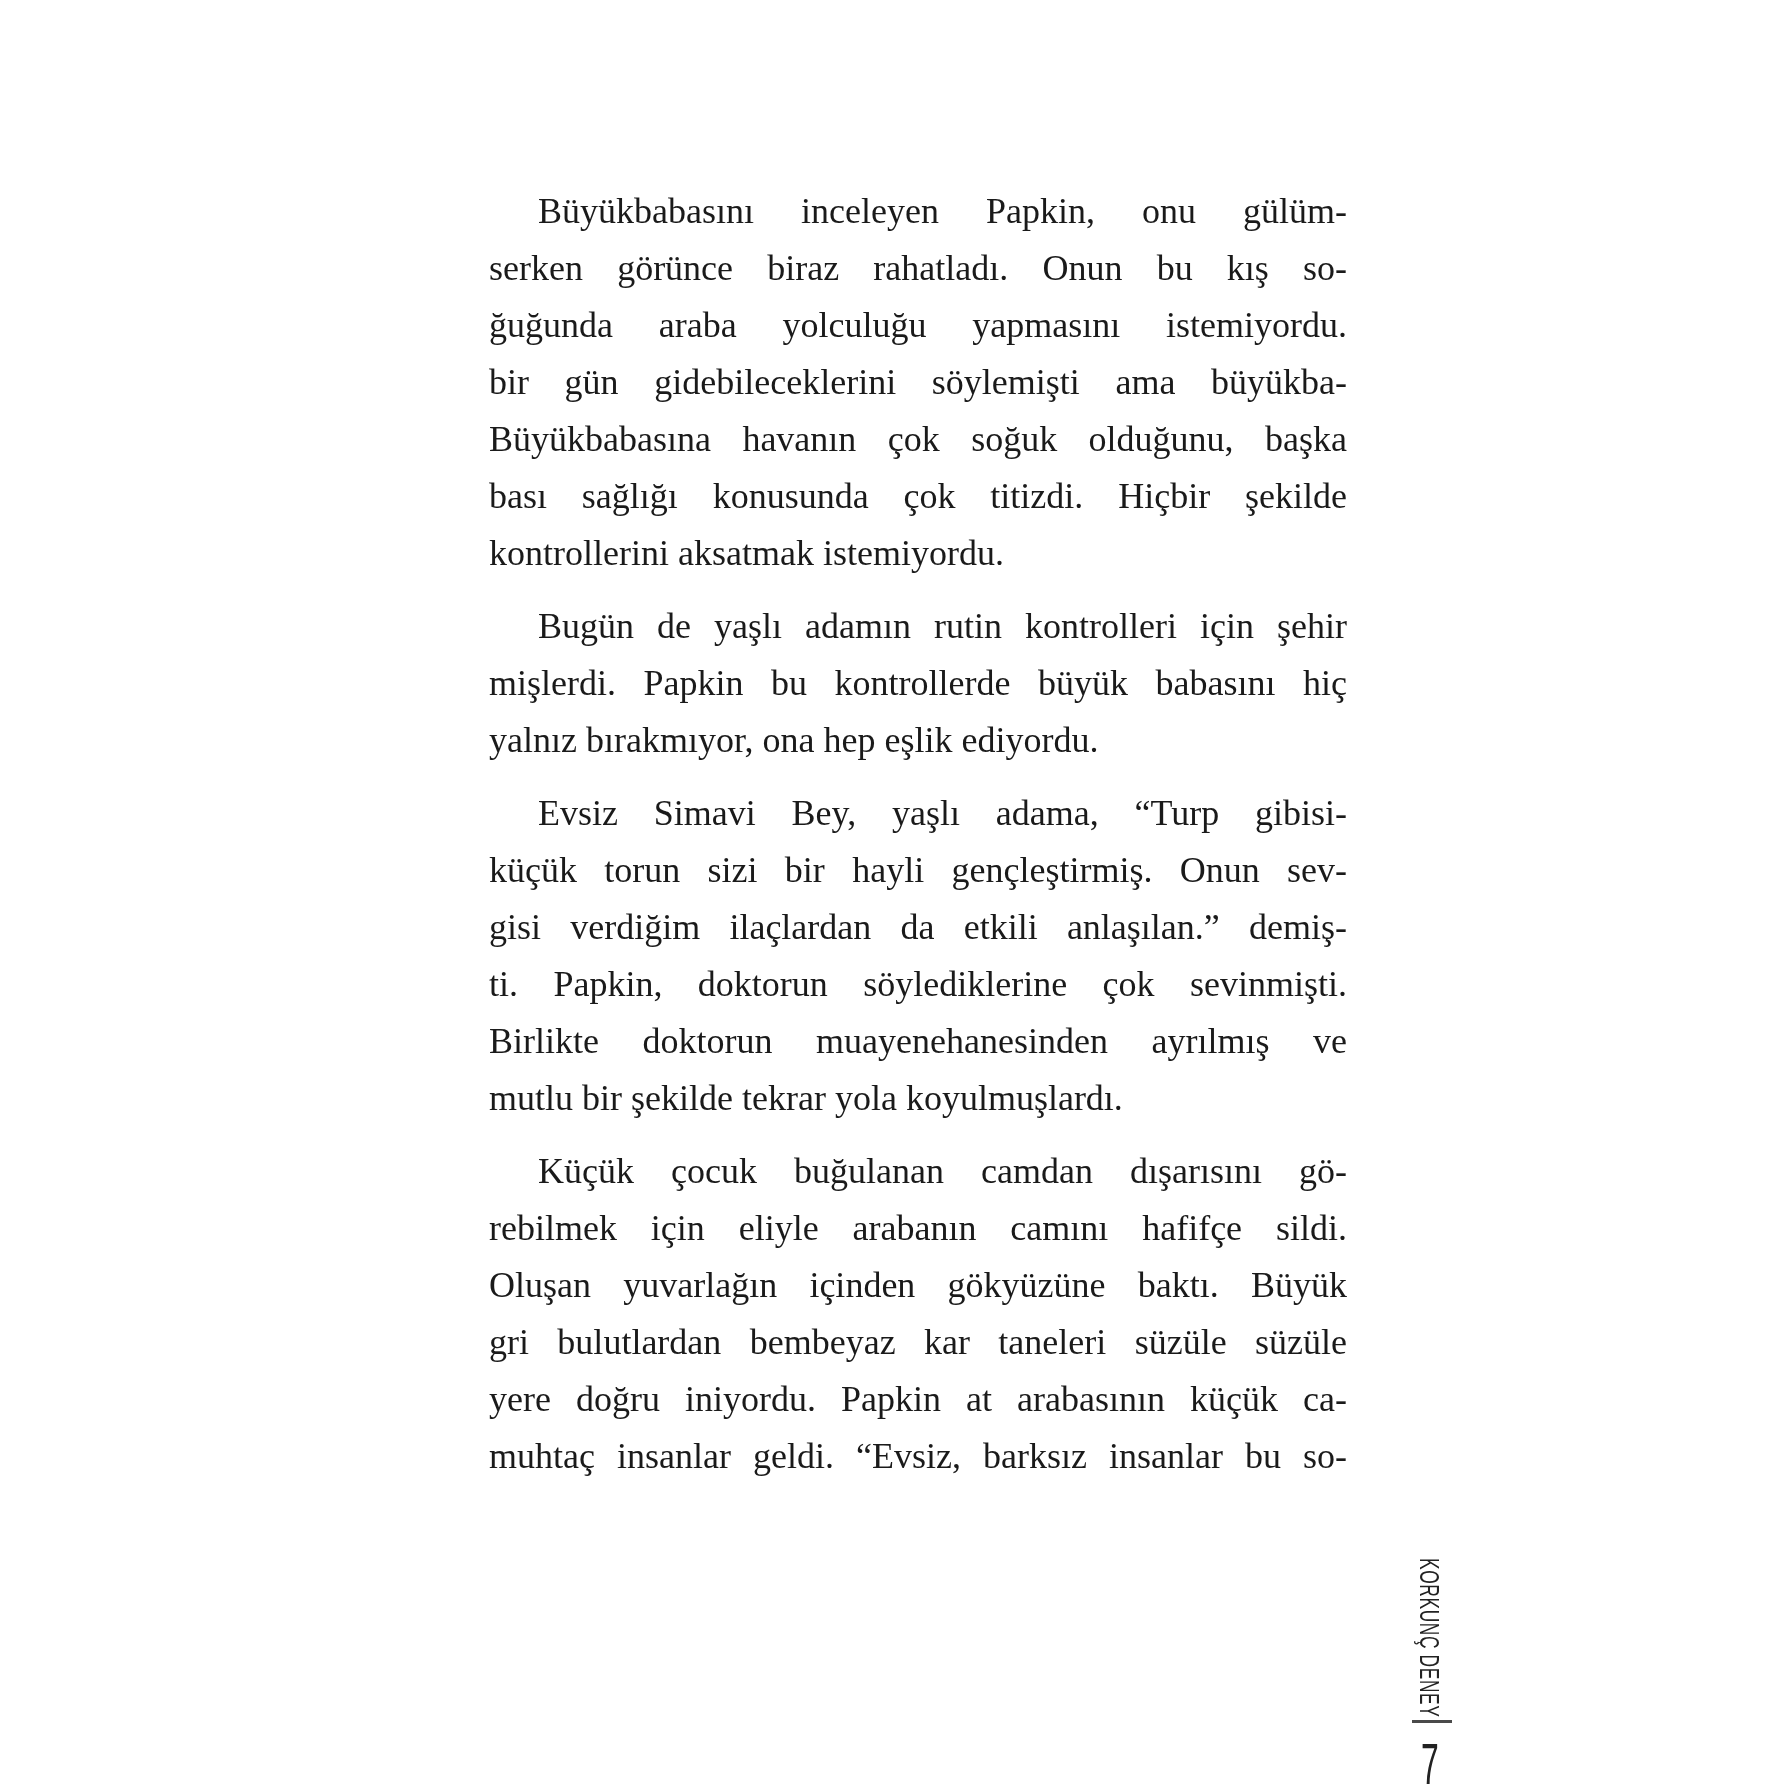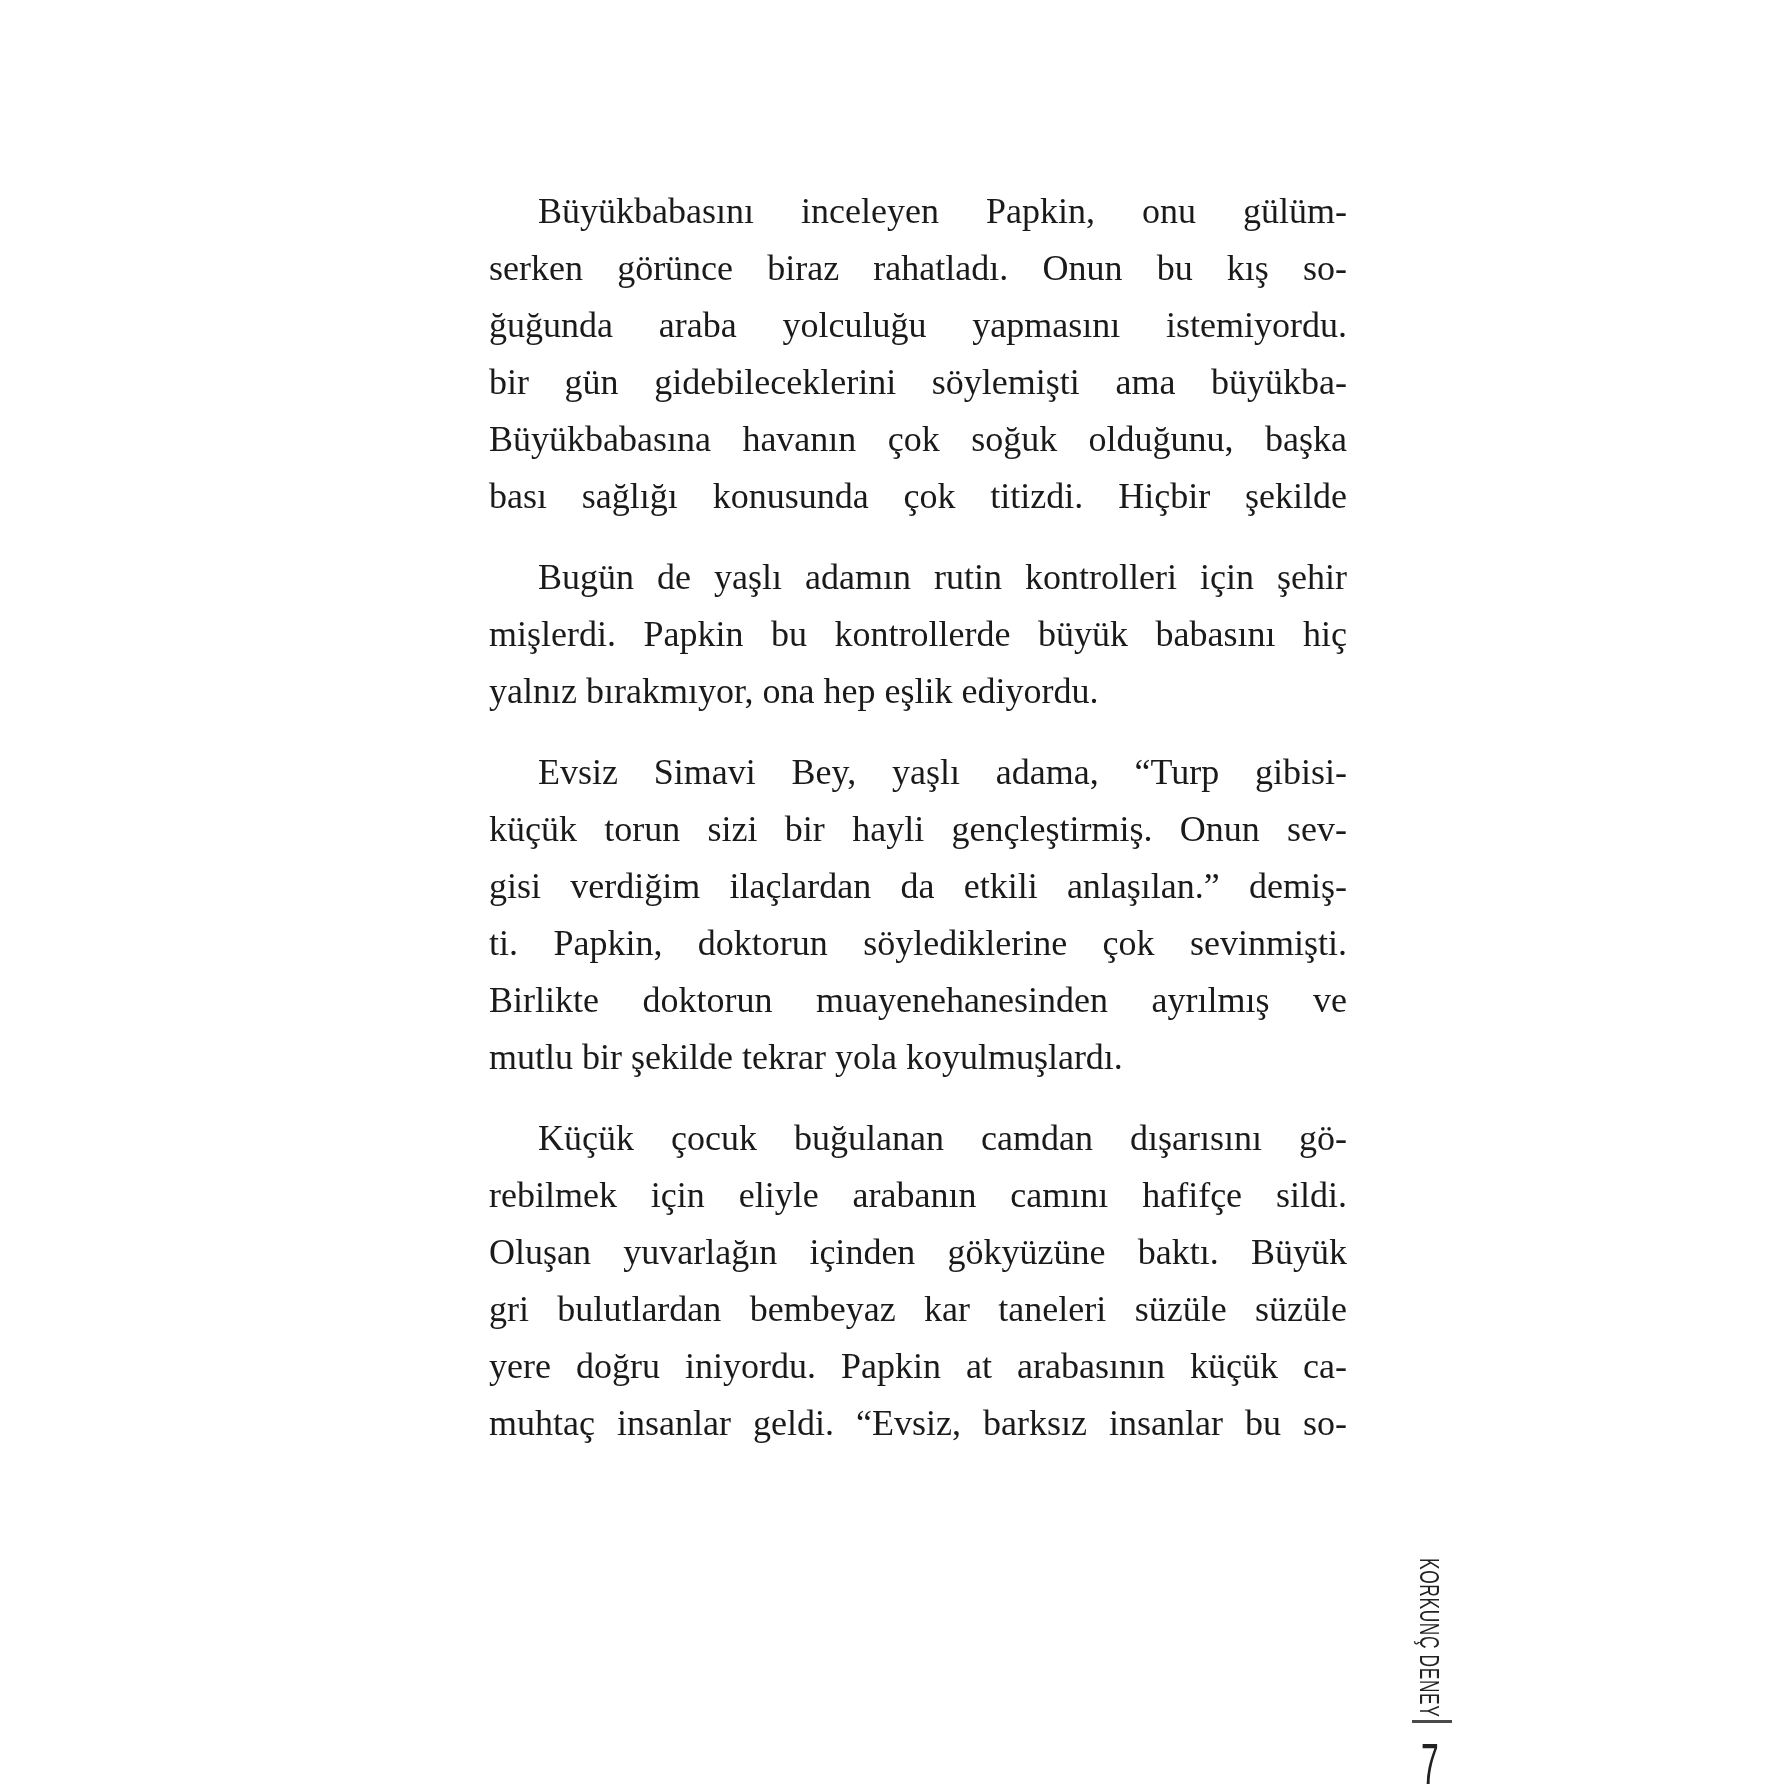--- a/index.html
+++ b/index.html
@@ -16,21 +16,21 @@
   }
   
   .text-block {
     position: absolute;
     left: 489px;
     top: 183px;
     width: 858px;
     color: var(--body-text, #1a1a1a);
   }
   .paragraph + .paragraph {
-    margin-top: 24px;
+    margin-top: 16px;
   }
   .line {
     font-size: 36px;
     line-height: 57px;
     height: 57px;
     overflow: hidden;
     text-align: justify;
     text-align-last: left;
     white-space: normal;
   }
@@ -82,20 +82,21 @@
 <body style="--bg: #ffffff; --body-text: #1a1a1a; --sidebar-text: #222222; --divider: #4a4a4a;">
 
 <main class="text-block" id="body-text">
     <div class="paragraph">
       <div class="line fill indent">Büyükbabasını inceleyen Papkin, onu gülüm-</div>
       <div class="line fill">serken görünce biraz rahatladı. Onun bu kış so-</div>
       <div class="line fill">ğuğunda araba yolculuğu yapmasını istemiyordu.</div>
       <div class="line fill">bir gün gidebileceklerini söylemişti ama büyükba-</div>
       <div class="line fill">Büyükbabasına havanın çok soğuk olduğunu, başka</div>
       <div class="line fill">bası sağlığı konusunda çok titizdi. Hiçbir şekilde</div>
+      <div class="line">kontrollerini aksatmak istemiyordu.</div>
     </div>
     <div class="paragraph">
       <div class="line fill indent">Bugün de yaşlı adamın rutin kontrolleri için şehir</div>
       <div class="line fill">mişlerdi. Papkin bu kontrollerde büyük babasını hiç</div>
       <div class="line">yalnız bırakmıyor, ona hep eşlik ediyordu.</div>
     </div>
     <div class="paragraph">
       <div class="line fill indent">Evsiz Simavi Bey, yaşlı adama, “Turp gibisi-</div>
       <div class="line fill">küçük torun sizi bir hayli gençleştirmiş. Onun sev-</div>
       <div class="line fill">gisi verdiğim ilaçlardan da etkili anlaşılan.” demiş-</div>

